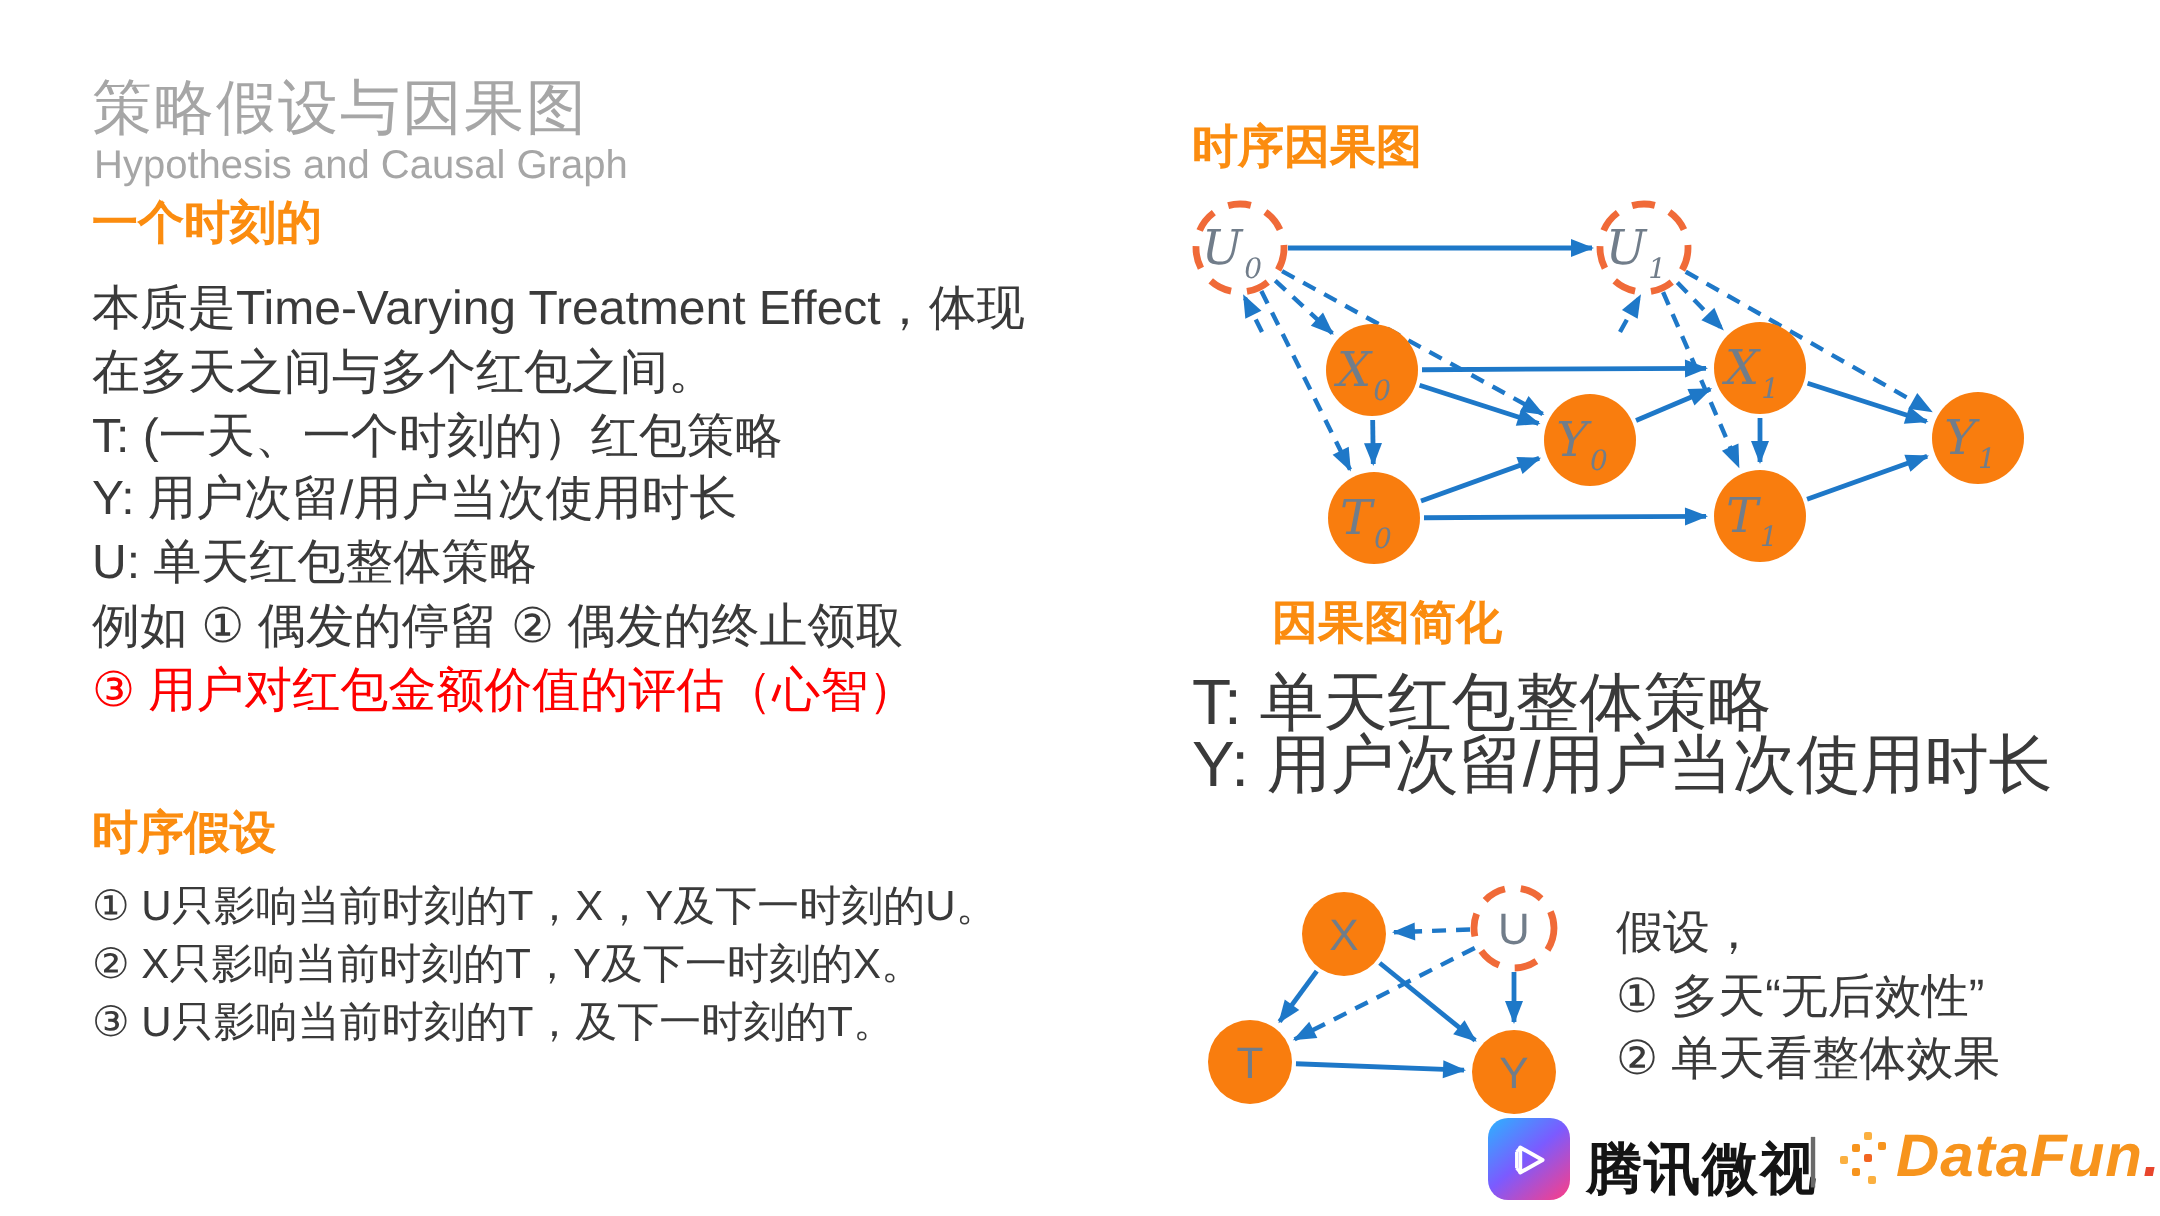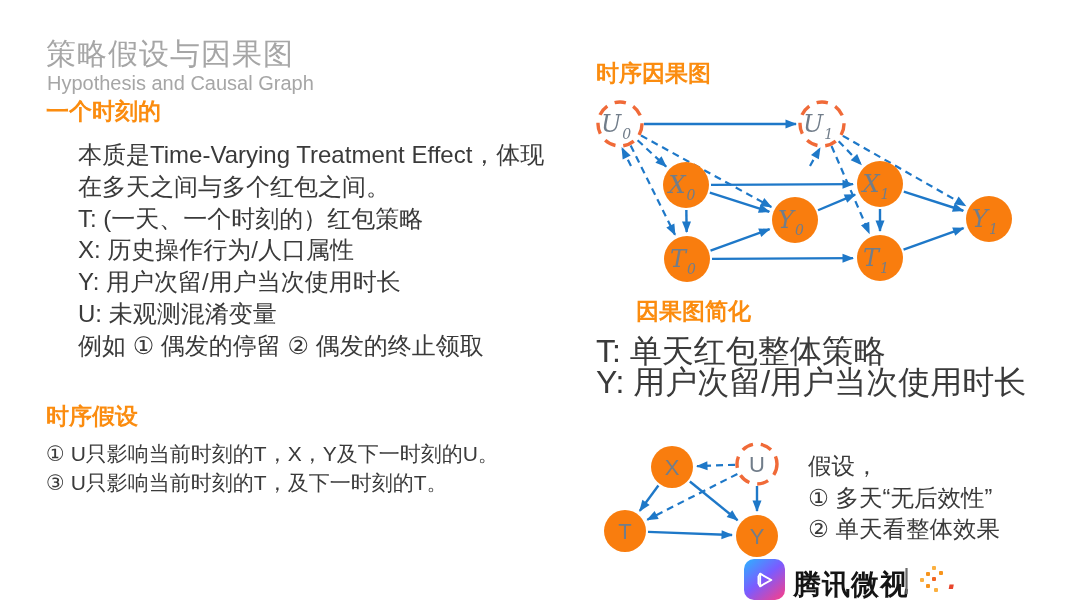--- a/index.html
+++ b/index.html
@@ -14,21 +14,21 @@
   .title { left:46px; top:34px; font-size:30px; color:var(--title_gray,#a6a6a6); letter-spacing:1px; }
   .subtitle { left:47px; top:72px; font-size:20px; color:var(--title_gray,#a6a6a6); }
 
   .heading { font-size:23px; font-weight:bold; color:var(--accent_orange,#fb8c0f); }
   .h-modeling { left:46px; top:96px; }
   .h-hypothesis { left:46px; top:401px; }
   .h-graph { left:596px; top:58px; }
   .h-simplify { left:596px; top:296px;margin-left:40px; }
 
   .bodyblock { font-size:24px; line-height:31.8px; color:var(--text,#3a3a3a); }
-  .modeling-lines { left:46px; top:139px; width:520px;margin-left:32px; }
+  .modeling-lines { left:46px; top:139px; width:520px; }
   .red-line { color:var(--red,#fe0000); }
   .hyp-items { left:46px; top:440px; width:530px; font-size:21px; line-height:28.8px; }
   .simplify-lines { left:596px; top:336px; width:470px; font-size:32px; line-height:30.8px; }
   .assumption { left:808px; top:451px; width:270px; font-size:23.5px; line-height:31.5px; }
 
   svg text { user-select:none; }
   .edge { stroke:var(--arrow_blue,#1e78c8); stroke-width:2.4; fill:none; }
   .edge.dashed { stroke-dasharray:7 5; stroke-width:2.2; }
   circle.observed { fill:var(--node_orange,#f97d0e); }
   circle.latent { fill:#ffffff; stroke:var(--latent_stroke,#f06a38); stroke-width:3.4; stroke-dasharray:11.5 8; }
@@ -48,29 +48,30 @@
 <body>
 
 <div class="abs title">策略假设与因果图</div>
 <div class="abs subtitle">Hypothesis and Causal Graph</div>
 
 <div class="abs heading h-modeling">一个时刻的</div>
 <div class="abs bodyblock modeling-lines">
   <div>本质是Time-Varying Treatment Effect，体现</div>
   <div>在多天之间与多个红包之间。</div>
   <div>T: (一天、一个时刻的）红包策略</div>
-  <div>X: 历史操作行为/人口属性</div>
   <div>Y: 用户次留/用户当次使用时长</div>
-  <div>U: 未观测混淆变量</div>
+  <div>U: 单天红包整体策略</div>
   <div>例如 ① 偶发的停留  ② 偶发的终止领取</div>
+  <div class="red-line">③ 用户对红包金额价值的评估（心智）</div>
 </div>
 
 <div class="abs heading h-hypothesis">时序假设</div>
 <div class="abs bodyblock hyp-items">
   <div>① U只影响当前时刻的T，X，Y及下一时刻的U。</div>
+  <div>② X只影响当前时刻的T，Y及下一时刻的X。</div>
   <div>③ U只影响当前时刻的T，及下一时刻的T。</div>
 </div>
 
 <div class="abs heading h-graph">时序因果图</div>
 <svg class="abs math" id="graph-big" style="left:580px; top:95px;" width="500" height="205">
     <defs>
       <marker id="arr-graph-big" markerUnits="userSpaceOnUse" markerWidth="14" markerHeight="12" refX="11" refY="5" orient="auto">
         <path d="M0.5,0.5 L12,5 L0.5,9.5 Z" fill="#1e78c8"></path>
       </marker>
     </defs>
@@ -155,14 +156,15 @@
 <div class="abs datafun">
   <svg width="26" height="32" viewBox="0 0 26 32" style="margin-right:2px; margin-top:2px;">
     <rect x="12" y="2" width="4" height="4" rx="1" fill="#fbb040"></rect>
     <rect x="19" y="7" width="4" height="4" rx="1" fill="#f7941d"></rect>
     <rect x="6" y="8" width="4" height="4" rx="1" fill="#f7941d"></rect>
     <rect x="0" y="14" width="4" height="4" rx="1" fill="#fbb040"></rect>
     <rect x="12" y="13" width="4" height="4" rx="1" fill="#f26522"></rect>
     <rect x="6" y="20" width="4" height="4" rx="1" fill="#f7941d"></rect>
     <rect x="14" y="24" width="4" height="4" rx="1" fill="#fbb040"></rect>
   </svg>
+  <span class="df-text">DataFun</span>
     <span class="df-dot">.</span>
 </div>
 
 </body></html>

